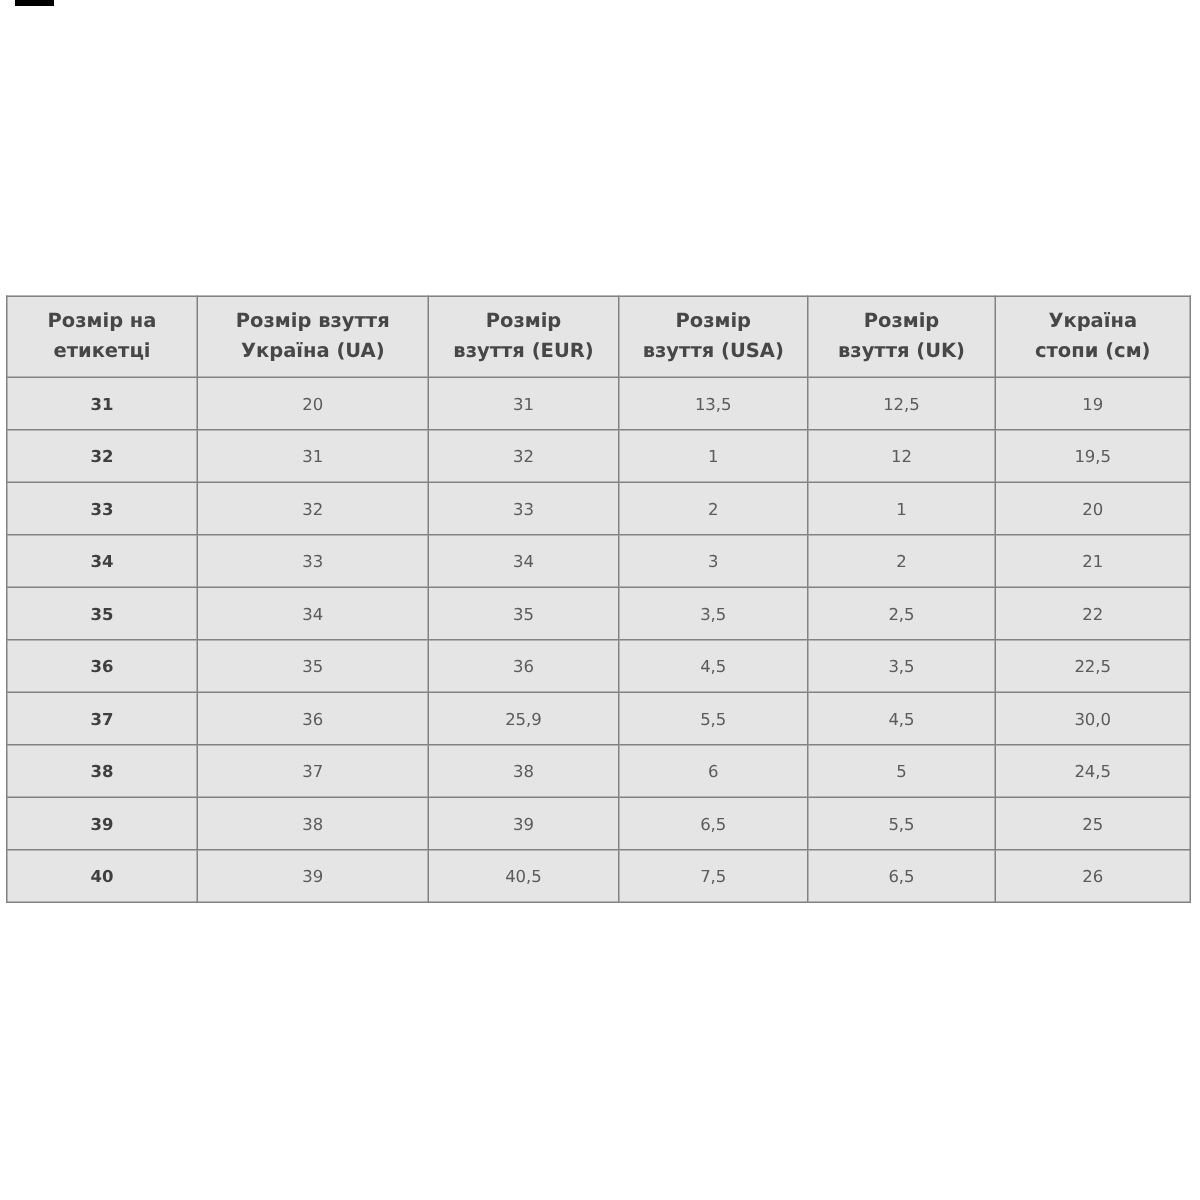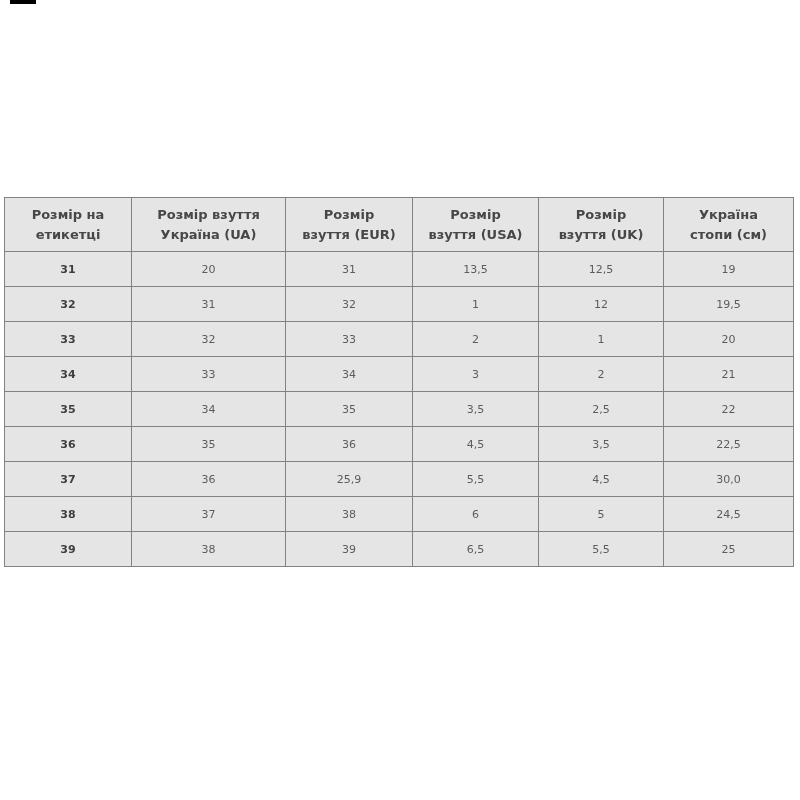--- a/index.html
+++ b/index.html
@@ -154,15 +154,23 @@
         <td>24,5</td>
       </tr>
       <tr>
         <td class="row-label">39</td>
         <td>38</td>
         <td>39</td>
         <td>6,5</td>
         <td>5,5</td>
         <td>25</td>
       </tr>
+      <tr>
+        <td class="row-label">40</td>
+        <td>39</td>
+        <td>40,5</td>
+        <td>7,5</td>
+        <td>6,5</td>
+        <td>26</td>
+      </tr>
     </tbody>
   </table>
 </div>
 
 </body></html>

